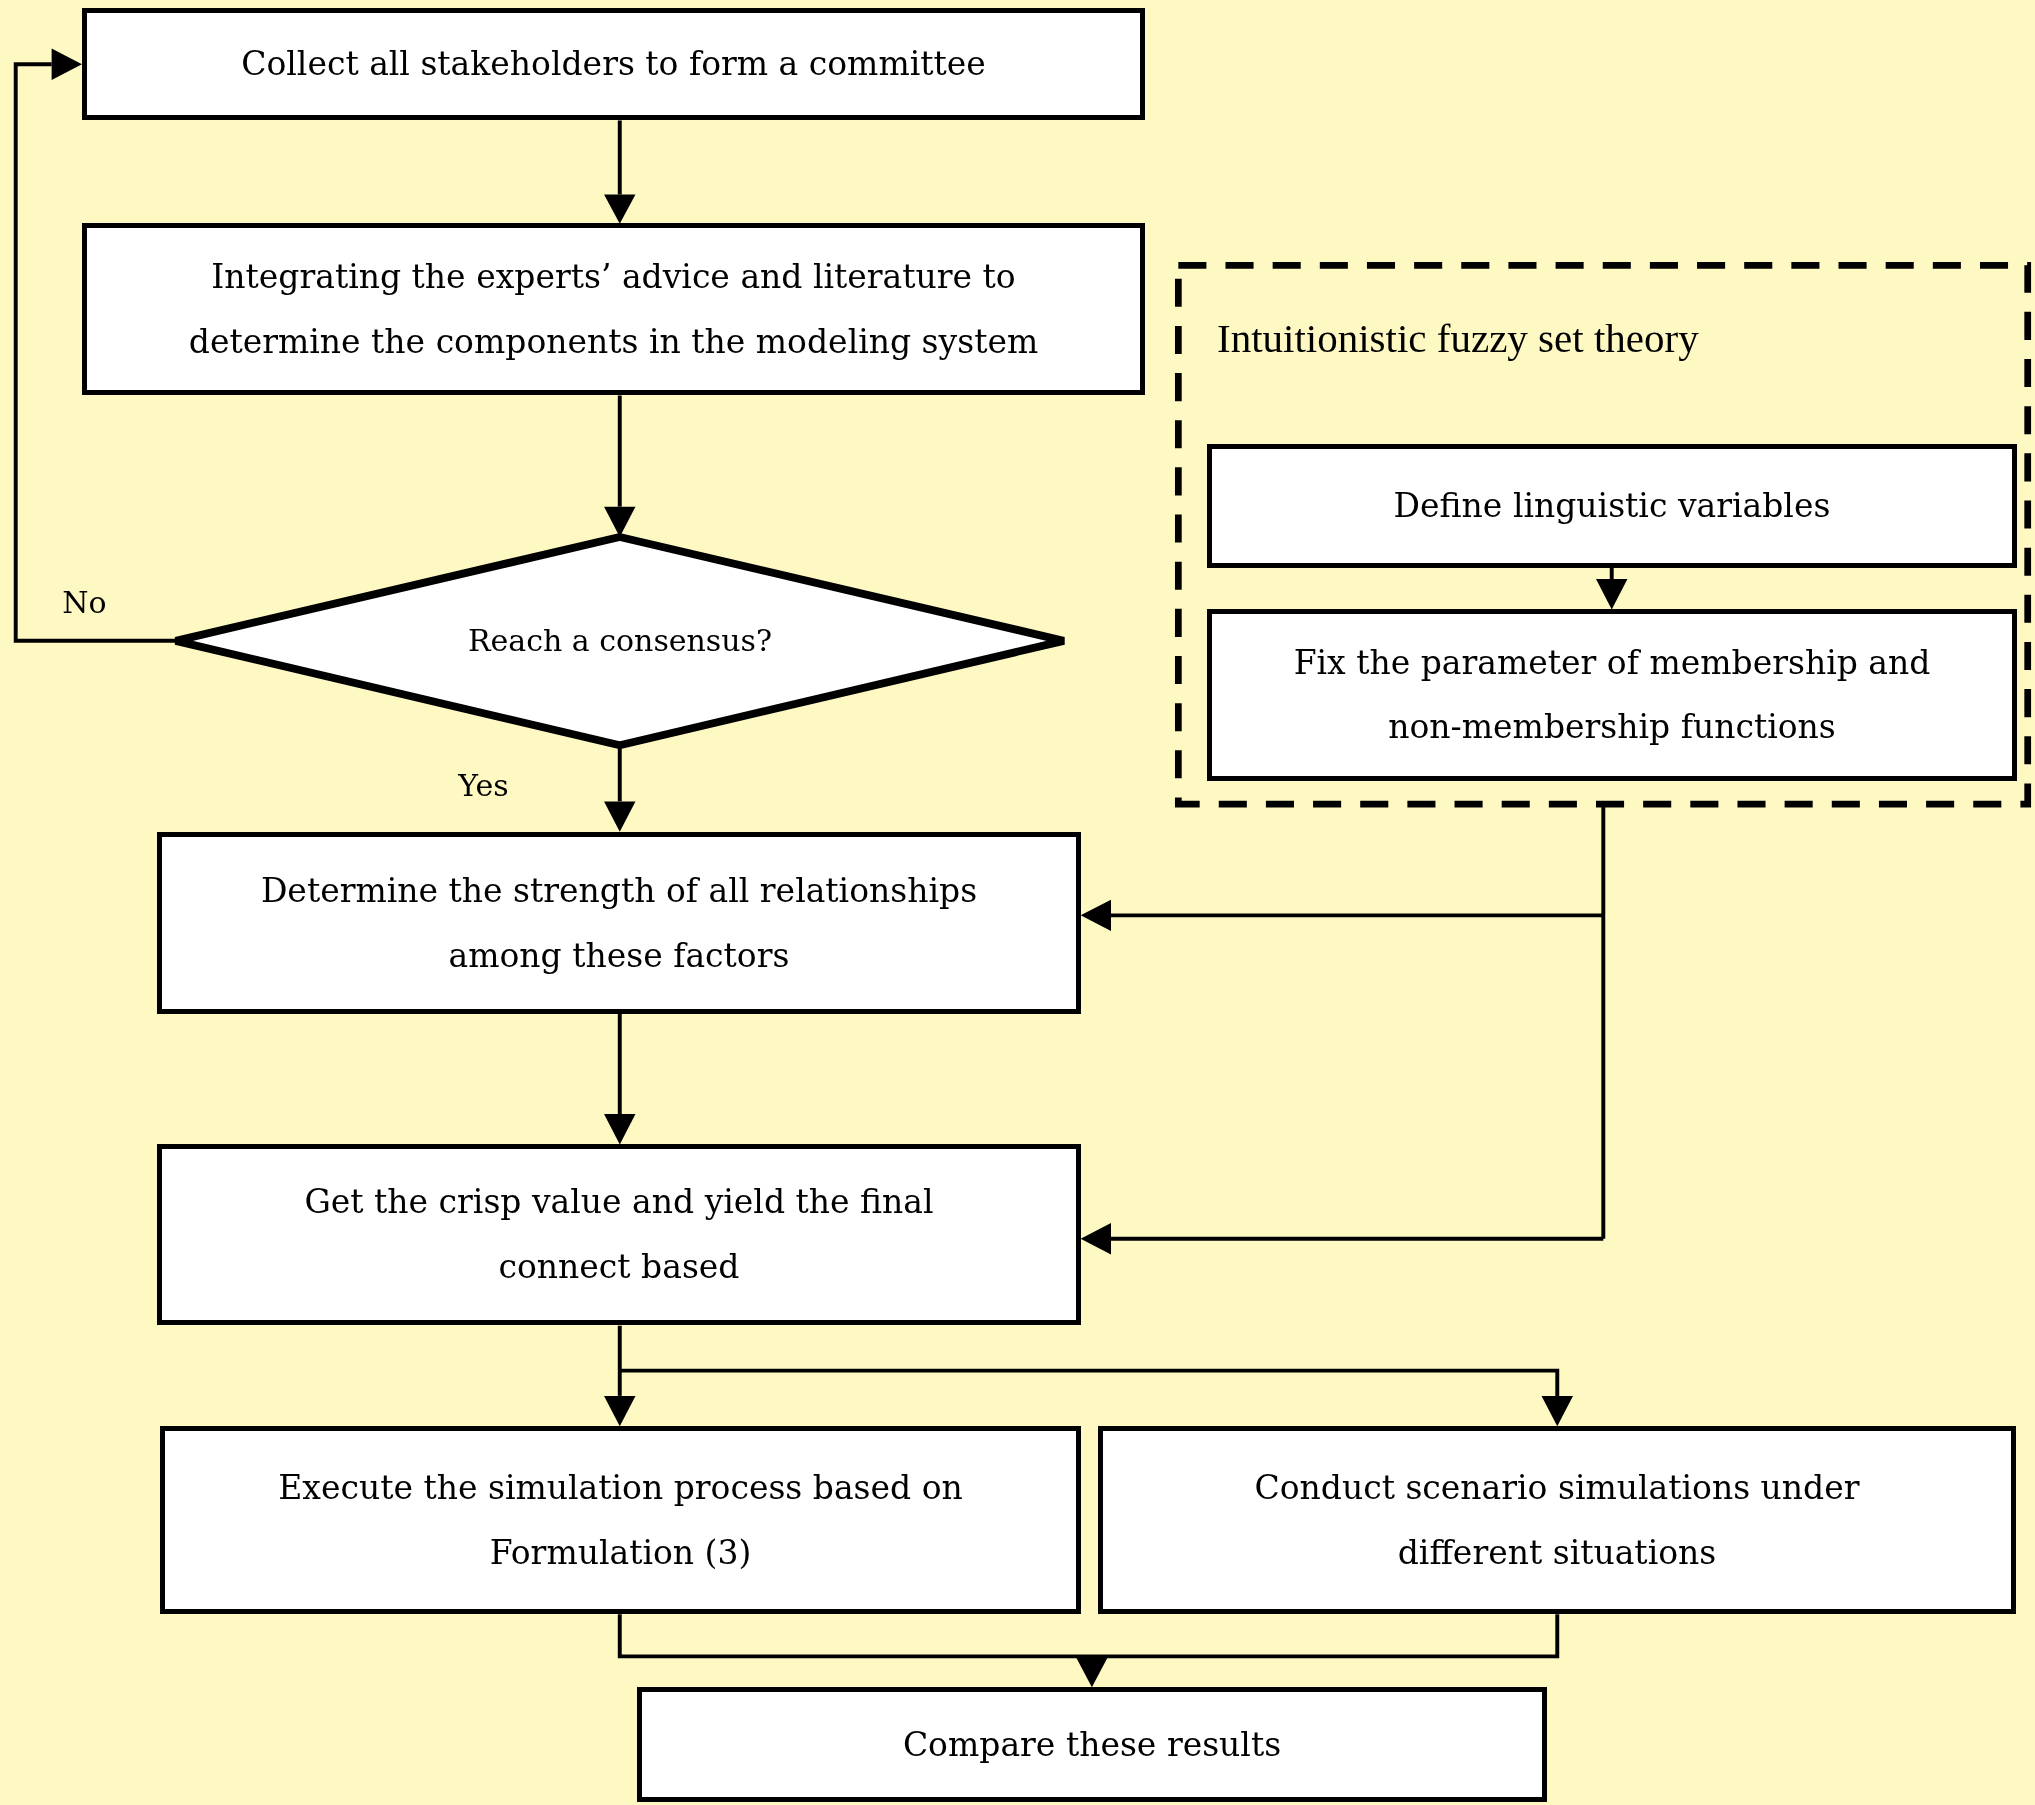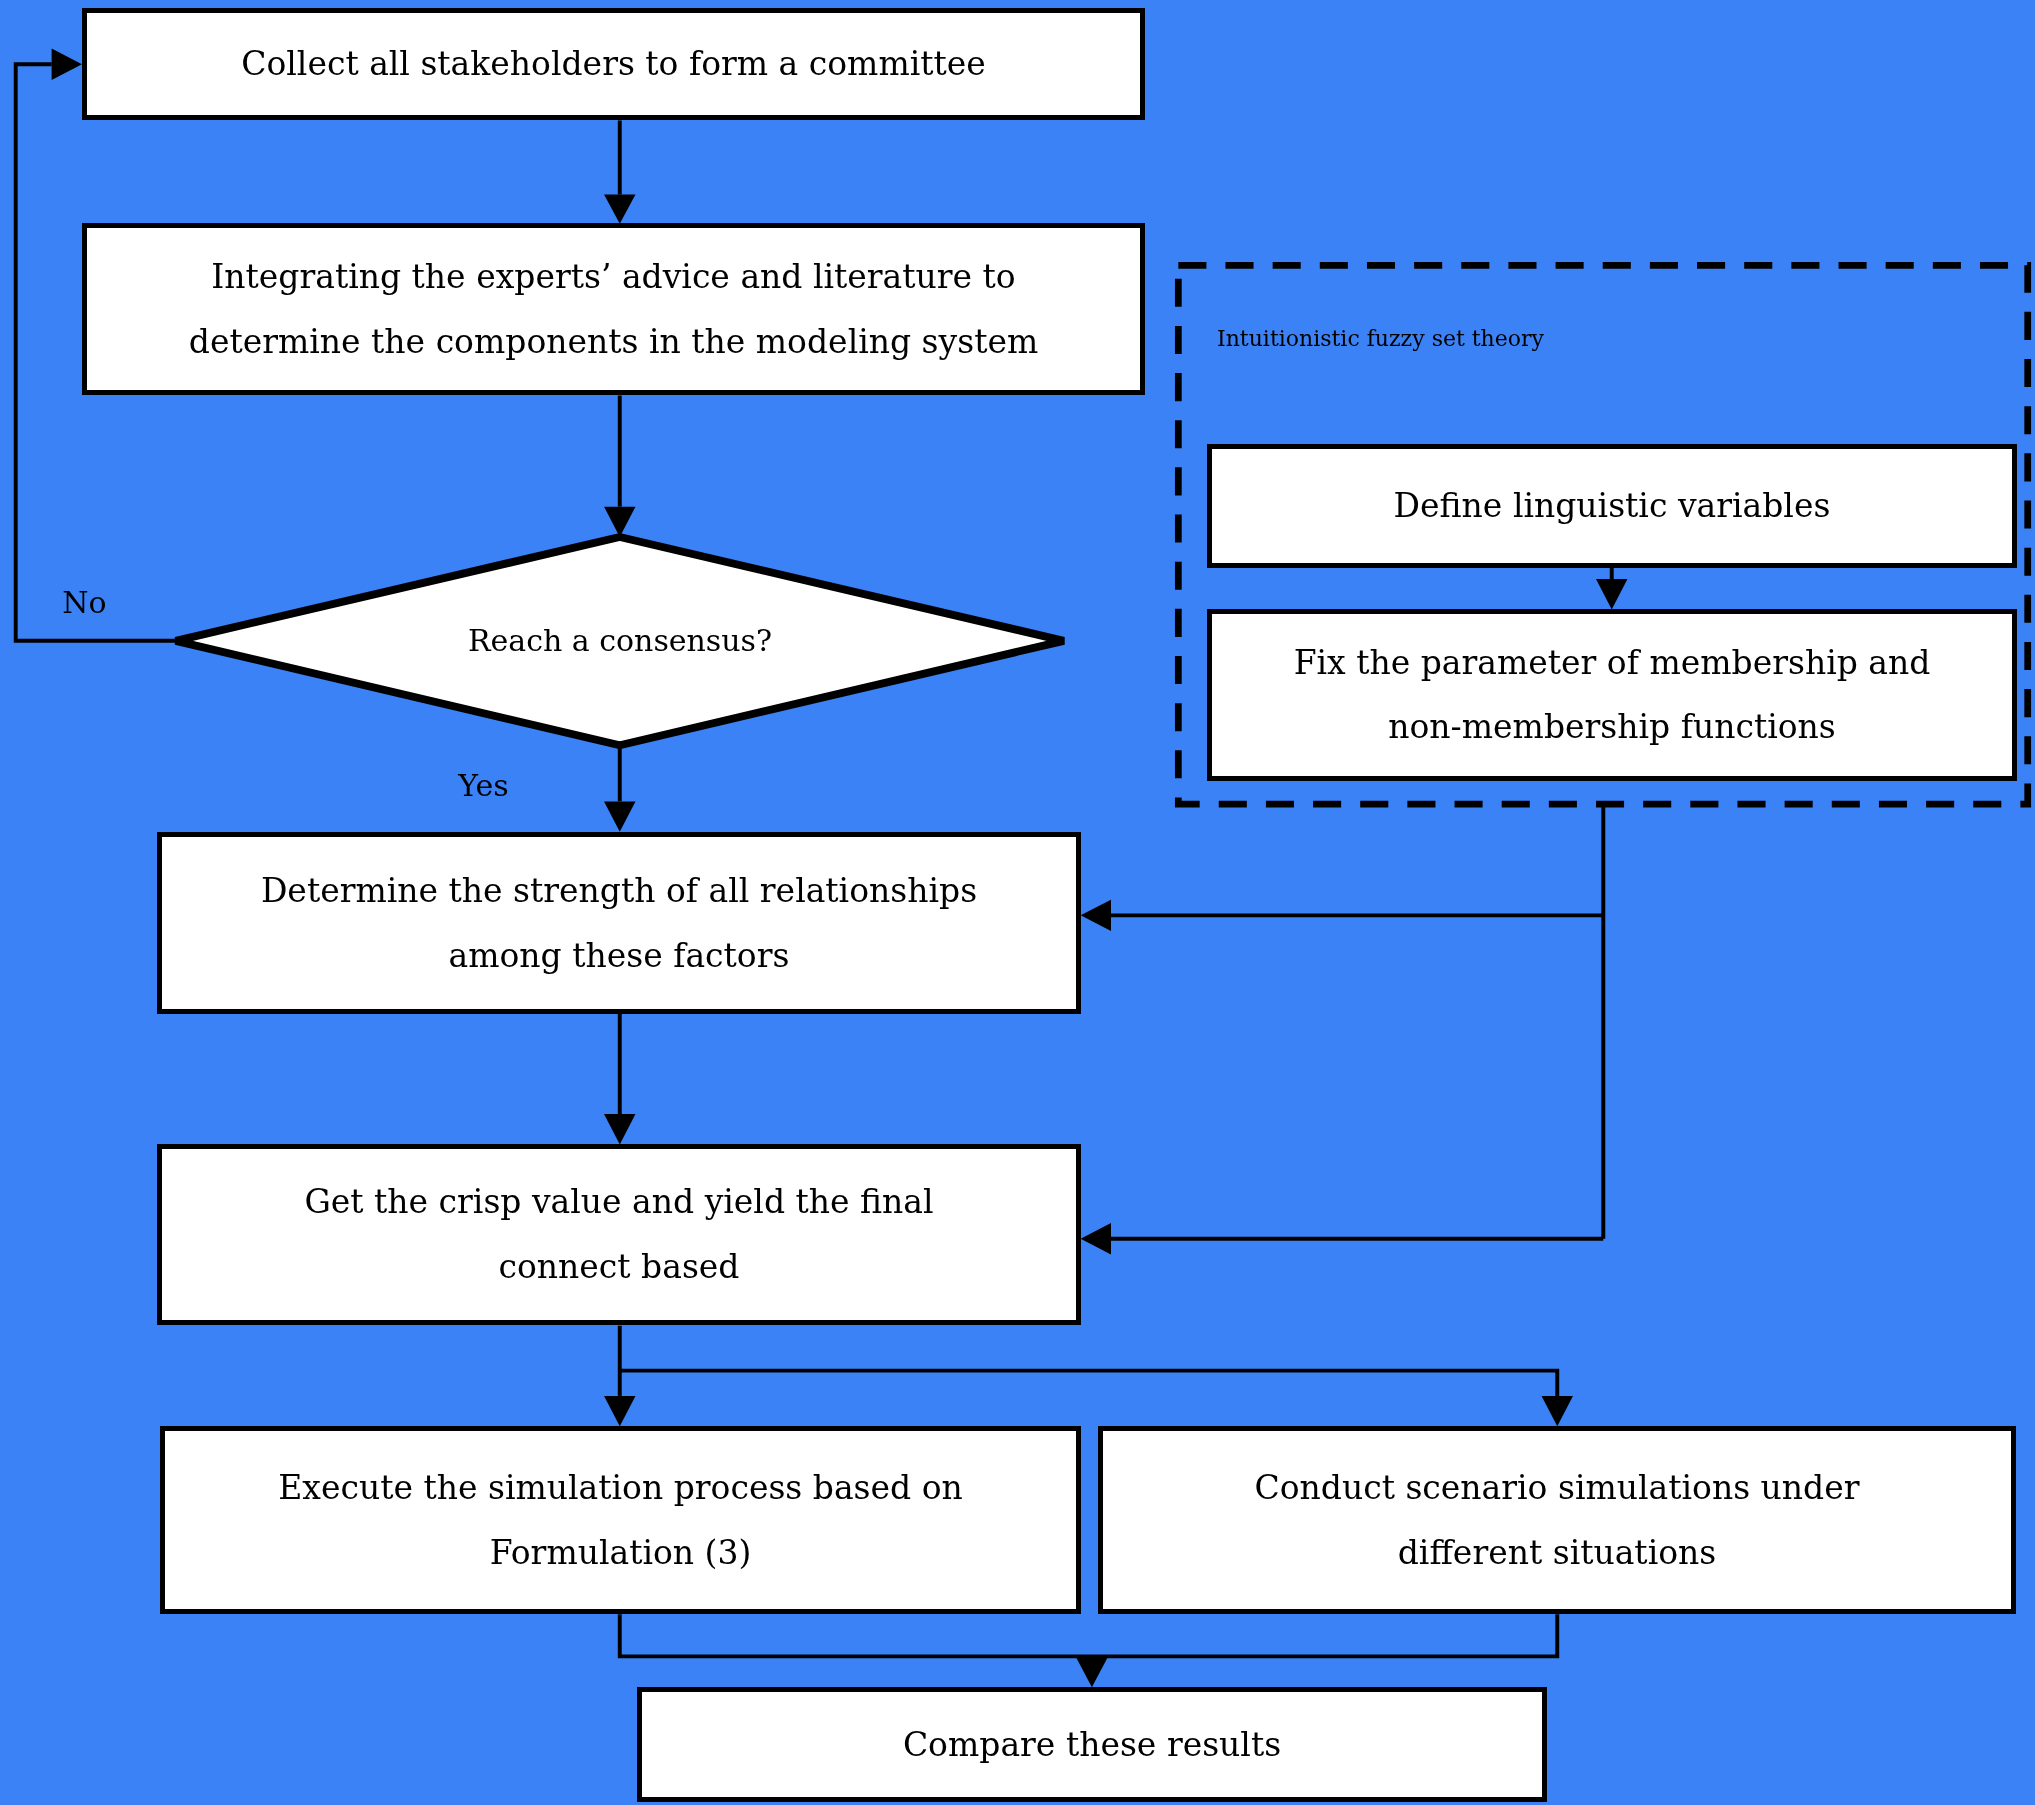--- a/index.html
+++ b/index.html
@@ -1,20 +1,20 @@
 <!DOCTYPE html>
 <html style="font-size:9px"><head>
 <meta charset="utf-8">
 <style>
   html, body { margin: 0; padding: 0; background: #ffffff; }
   .canvas {
     position: relative;
     width: 2035px;
     height: 1806px;
-    background: #3b82f6;
+    background: #fef9c3;
     color: #000000;
     font-family: "DejaVu Serif", serif;
     overflow: hidden;
   }
   .layer { position: absolute; left: 0; top: 0; }
   .node {
     position: absolute;
     box-sizing: border-box;
     background: #ffffff;
     border: 5.6px solid #000000;
@@ -37,23 +37,24 @@
     font-size: 30px;
     line-height: 1.15;
     text-align: center;
     background: transparent;
   }
   .group-title {
     position: absolute;
     display: flex;
     align-items: center;
     justify-content: flex-start;
-    font-size: 22px;
+    font-size: 41px;
     line-height: 1.15;
     white-space: nowrap;
+    font-family: Liberation Serif, serif;
   }
 </style>
 </head>
 <body>
 
 <div class="canvas">
 
   <svg class="layer" width="2035" height="1806" viewBox="0 0 3625 3216">
     <g stroke="#000000" stroke-width="7" fill="none">
 

